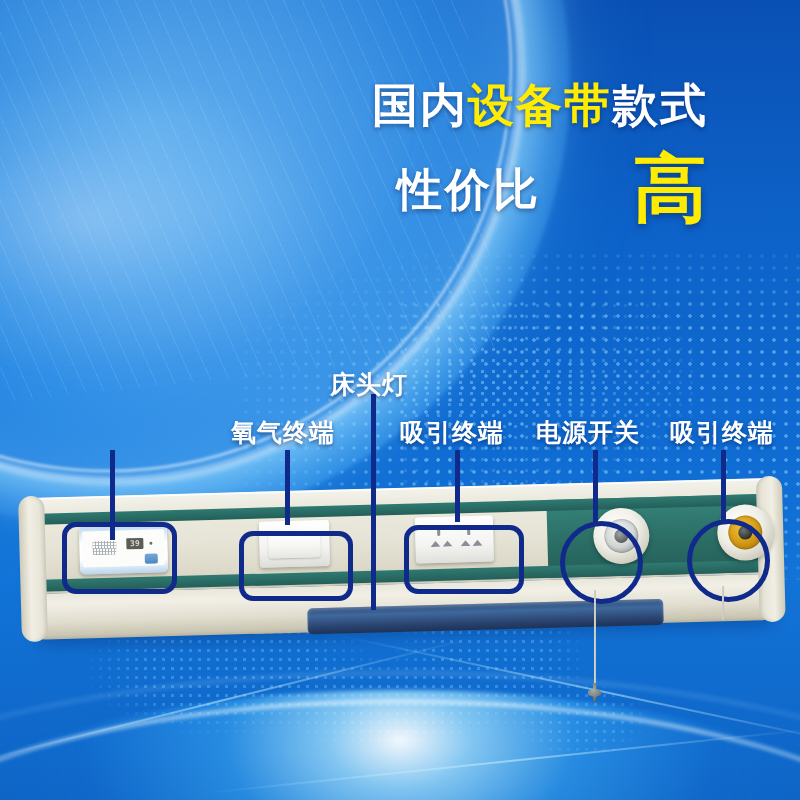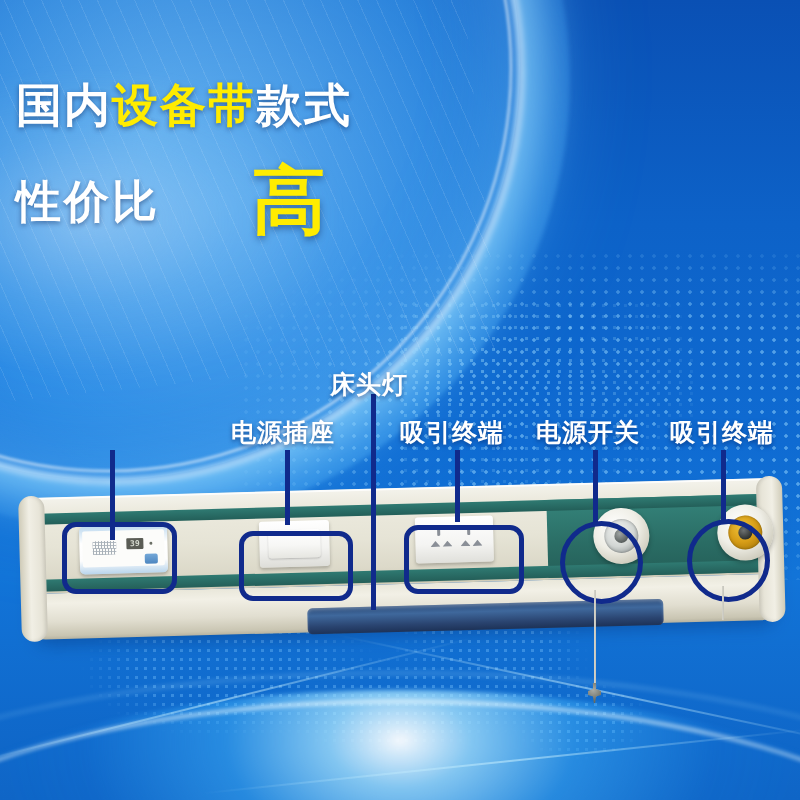--- a/index.html
+++ b/index.html
@@ -75,26 +75,26 @@
       rgba(70,185,255,.45) 22%, rgba(30,140,240,.12) 40%, rgba(0,0,0,0) 62%);
     filter:blur(2px);}
   .bg-arcline{position:absolute;left:-170px;top:700px;width:1140px;height:400px;border-radius:50%;
     border-top:3px solid rgba(235,250,255,.9);filter:blur(2px);}
   .bg-arcline2{position:absolute;left:-260px;top:672px;width:1320px;height:430px;border-radius:50%;
     border-top:2px solid rgba(170,225,255,.45);filter:blur(2.5px);}
   .bg-ray{position:absolute;background:linear-gradient(90deg,rgba(180,235,255,0),rgba(200,240,255,.55),rgba(180,235,255,0));
     height:1.5px;filter:blur(.6px);}
 
   
-  .headline{position:absolute;left:0;top:82px;width:708px;text-align:left;z-index:6;padding-left:16px;}
+  .headline{position:absolute;left:0;top:82px;width:708px;text-align:right;z-index:6;}
   .hl-row1{font-size:46px;font-weight:bold;letter-spacing:2px;line-height:1;
     text-shadow:0 2px 5px rgba(0,20,70,.45);}
   .hl-row1 .w{color:#ffffff;}
   .hl-row1 .y{color:#ffec00;}
-  .hl-row2{margin-top:36px;font-size:0;line-height:1;text-decoration:underline;}
+  .hl-row2{margin-top:24px;font-size:0;line-height:1;text-decoration:underline;}
   .hl-row2 .sub{display:inline-block;vertical-align:middle;font-size:45px;font-weight:bold;color:#fff;
      letter-spacing:3px;text-shadow:0 2px 5px rgba(0,20,70,.45);}
   .hl-row2 .big{display:inline-block;vertical-align:middle;font-size:74px;font-weight:bold;color:#ffec00;
      margin-left:92px;letter-spacing:1px;text-shadow:0 3px 7px rgba(0,20,70,.45);}
 
   
   .label{position:absolute;z-index:7;color:#fff;font-size:25px;font-weight:bold;letter-spacing:1px;
     white-space:nowrap;text-shadow:0 2px 4px rgba(3,30,90,.55);}
   .vline{position:absolute;z-index:5;width:5px;background:#102a8c;}
 
@@ -213,21 +213,21 @@
   <div class="headline">
     <div class="hl-row1">
       <span class="w">国内</span><span class="y">设备带</span><span class="w">款式</span>
     </div>
     <div class="hl-row2">
       <span class="sub">性价比</span>
       <span class="big">高</span>
     </div>
   </div>
 
-  <div class="label" style="left:231px;top:416px;">电源插座</div>
+  <div class="label" style="left:231px;top:416px;">氧气终端</div>
   <div class="label" style="left:330px;top:368px;">床头灯</div>
   <div class="label" style="left:400px;top:416px;">吸引终端</div>
   <div class="label" style="left:536px;top:416px;">电源开关</div>
   <div class="label" style="left:670px;top:416px;">吸引终端</div>
 
   <div class="vline" style="left:110px;top:450px;height:90px;"></div>
   <div class="vline" style="left:285px;top:450px;height:75px;"></div>
   <div class="vline" style="left:371px;top:394px;height:216px;"></div>
   <div class="vline" style="left:455px;top:450px;height:72px;"></div>
   <div class="vline" style="left:593px;top:450px;height:73px;"></div>

